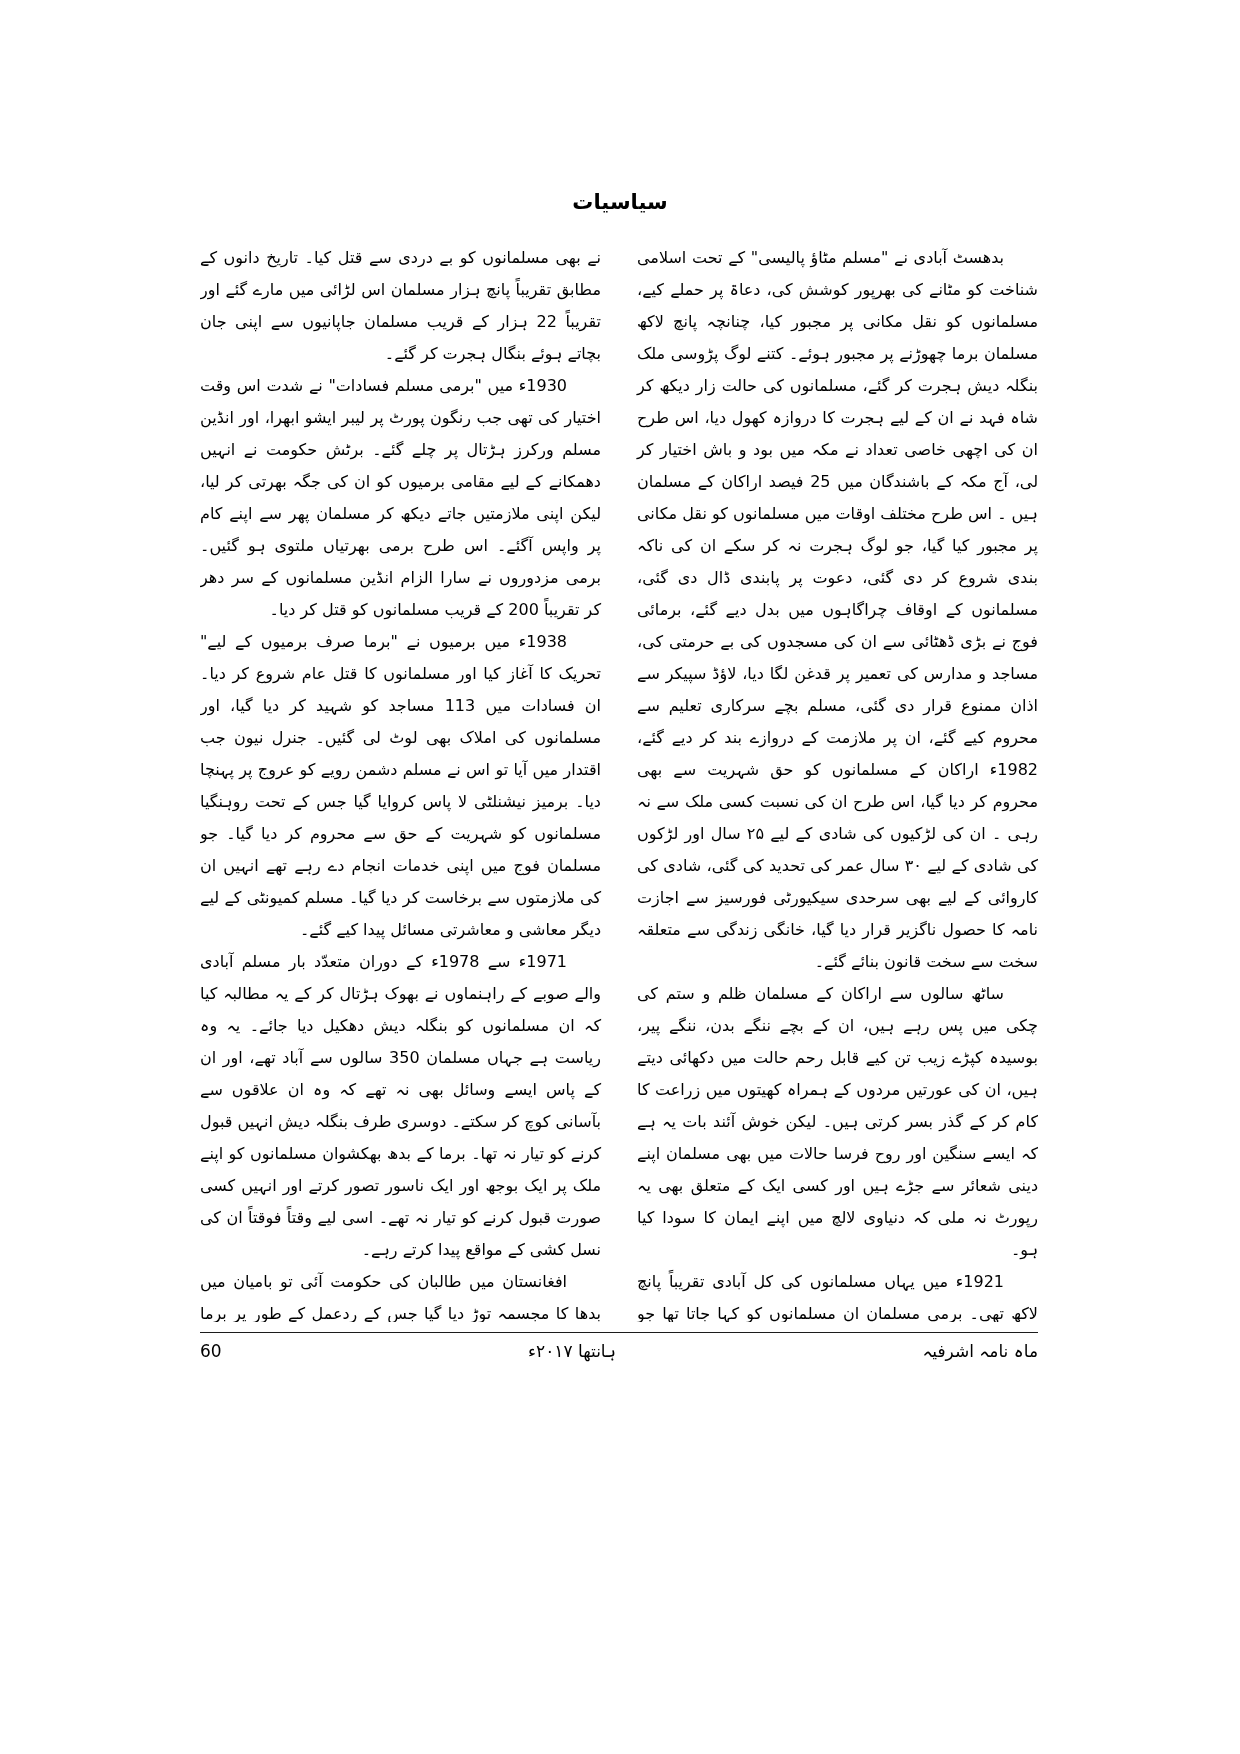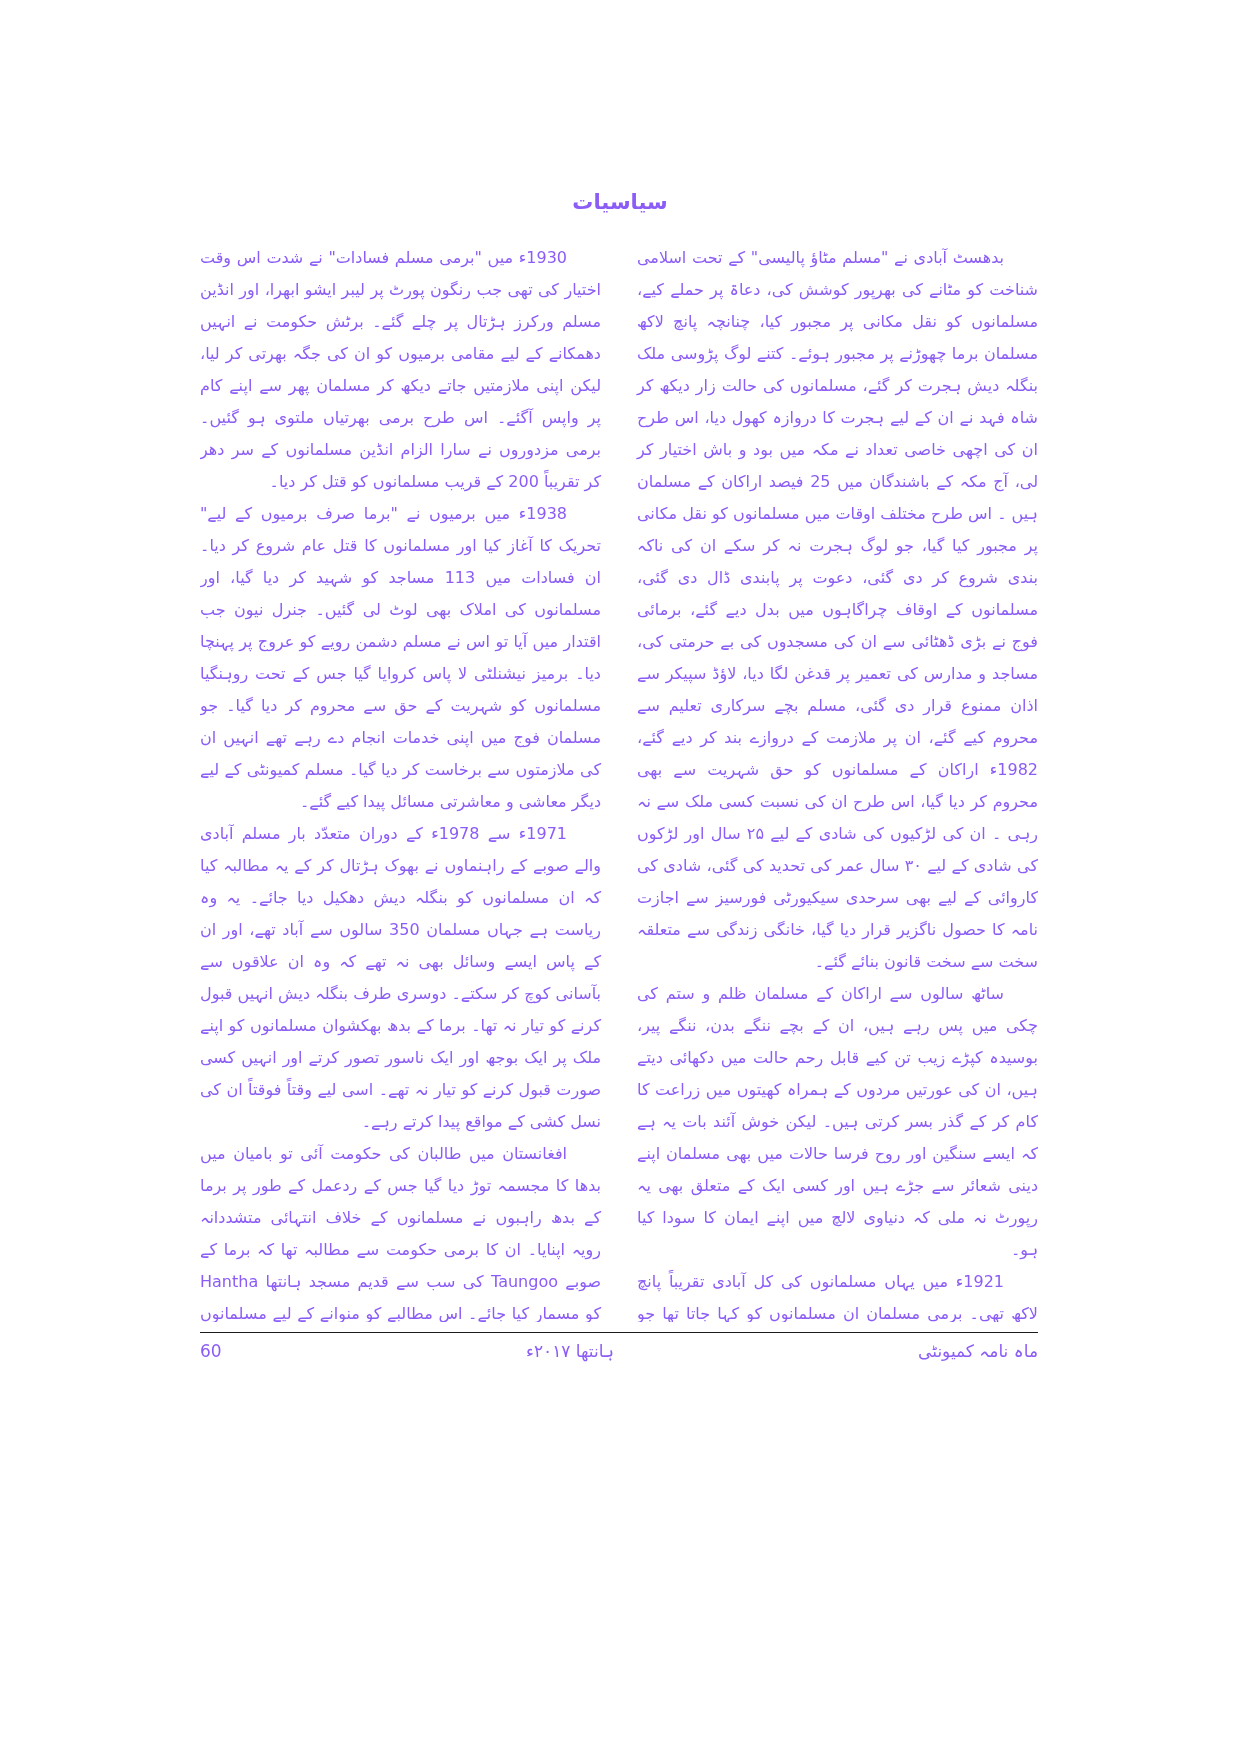--- a/index.html
+++ b/index.html
@@ -3,21 +3,21 @@
 <meta charset="utf-8">
 <style>
   * { margin: 0; padding: 0; box-sizing: border-box; }
   html, body { background: #ffffff; }
   .page {
     position: relative;
     width: 1088px;
     height: 1754px;
     margin: 0 auto;
     background: #ffffff;
-    color: #8b5cf6;
+    color: #000000;
     font-family: "DejaVu Sans", sans-serif;
     overflow: hidden;
   }
   .page-title {
     position: absolute;
     top: 190px;
     left: 0;
     right: 0;
     text-align: center;
     font-size: 21px;
@@ -71,27 +71,28 @@
 
   <div class="columns">
 
     <div class="col">
       <p>بدھسٹ آبادی نے "مسلم مٹاؤ پالیسی" کے تحت اسلامی شناخت کو مٹانے کی بھرپور کوشش کی، دعاۃ پر حملے کیے، مسلمانوں کو نقل مکانی پر مجبور کیا، چنانچہ پانچ لاکھ مسلمان برما چھوڑنے پر مجبور ہوئے۔ کتنے لوگ پڑوسی ملک بنگلہ دیش ہجرت کر گئے، مسلمانوں کی حالت زار دیکھ کر شاہ فہد نے ان کے لیے ہجرت کا دروازہ کھول دیا، اس طرح ان کی اچھی خاصی تعداد نے مکہ میں بود و باش اختیار کر لی، آج مکہ کے باشندگان میں 25 فیصد اراکان کے مسلمان ہیں ۔ اس طرح مختلف اوقات میں مسلمانوں کو نقل مکانی پر مجبور کیا گیا، جو لوگ ہجرت نہ کر سکے ان کی ناکہ بندی شروع کر دی گئی، دعوت پر پابندی ڈال دی گئی، مسلمانوں کے اوقاف چراگاہوں میں بدل دیے گئے، برمائی فوج نے بڑی ڈھٹائی سے ان کی مسجدوں کی بے حرمتی کی، مساجد و مدارس کی تعمیر پر قدغن لگا دیا، لاؤڈ سپیکر سے اذان ممنوع قرار دی گئی، مسلم بچے سرکاری تعلیم سے محروم کیے گئے، ان پر ملازمت کے دروازے بند کر دیے گئے، 1982ء اراکان کے مسلمانوں کو حق شہریت سے بھی محروم کر دیا گیا، اس طرح ان کی نسبت کسی ملک سے نہ رہی ۔ ان کی لڑکیوں کی شادی کے لیے ۲۵ سال اور لڑکوں کی شادی کے لیے ۳۰ سال عمر کی تحدید کی گئی، شادی کی کاروائی کے لیے بھی سرحدی سیکیورٹی فورسیز سے اجازت نامہ کا حصول ناگزیر قرار دیا گیا، خانگی زندگی سے متعلقہ سخت سے سخت قانون بنائے گئے۔</p>
       <p>ساٹھ سالوں سے اراکان کے مسلمان ظلم و ستم کی چکی میں پس رہے ہیں، ان کے بچے ننگے بدن، ننگے پیر، بوسیدہ کپڑے زیب تن کیے قابل رحم حالت میں دکھائی دیتے ہیں، ان کی عورتیں مردوں کے ہمراہ کھیتوں میں زراعت کا کام کر کے گذر بسر کرتی ہیں۔ لیکن خوش آئند بات یہ ہے کہ ایسے سنگین اور روح فرسا حالات میں بھی مسلمان اپنے دینی شعائر سے جڑے ہیں اور کسی ایک کے متعلق بھی یہ رپورٹ نہ ملی کہ دنیاوی لالچ میں اپنے ایمان کا سودا کیا ہو۔</p>
       <p>1921ء میں یہاں مسلمانوں کی کل آبادی تقریباً پانچ لاکھ تھی۔ برمی مسلمان ان مسلمانوں کو کہا جاتا تھا جو مغلیہ دور سے یہاں آباد تھے، بعد میں آباد ہونے والے مسلمانوں کو "روہنگیا" کا نام دیا جانے لگا۔ برمی مسلمانوں، انڈین مسلمانوں اور انڈین ہندووں کو یہاں برٹش دور میں "کالا" کا نام دیا گیا۔ دوسری عالمی جنگ میں جاپان نے برما پر چڑھائی کی تو اس دوران برٹش فورسز نے مقامی مسلمانوں کو جاپانیوں کے مقابلے کے لیے مسلح کیا۔ اس طرح مقامی نیشنلسٹ جو برطانوی سامراج کے خلاف تھے، وہ ان مسلح مسلمانوں کے خلاف اٹھ کھڑے ہوئے۔ اور دوسری طرف جاپانی فوجیوں</p>
     </div>
 
     <div class="col">
+      <p class="no-indent">نے بھی مسلمانوں کو بے دردی سے قتل کیا۔ تاریخ دانوں کے مطابق تقریباً پانچ ہزار مسلمان اس لڑائی میں مارے گئے اور تقریباً 22 ہزار کے قریب مسلمان جاپانیوں سے اپنی جان بچاتے ہوئے بنگال ہجرت کر گئے۔</p>
       <p>1930ء میں "برمی مسلم فسادات" نے شدت اس وقت اختیار کی تھی جب رنگون پورٹ پر لیبر ایشو ابھرا، اور انڈین مسلم ورکرز ہڑتال پر چلے گئے۔ برٹش حکومت نے انہیں دھمکانے کے لیے مقامی برمیوں کو ان کی جگہ بھرتی کر لیا، لیکن اپنی ملازمتیں جاتے دیکھ کر مسلمان پھر سے اپنے کام پر واپس آگئے۔ اس طرح برمی بھرتیاں ملتوی ہو گئیں۔ برمی مزدوروں نے سارا الزام انڈین مسلمانوں کے سر دھر کر تقریباً 200 کے قریب مسلمانوں کو قتل کر دیا۔</p>
       <p>1938ء میں برمیوں نے "برما صرف برمیوں کے لیے" تحریک کا آغاز کیا اور مسلمانوں کا قتل عام شروع کر دیا۔ ان فسادات میں 113 مساجد کو شہید کر دیا گیا، اور مسلمانوں کی املاک بھی لوٹ لی گئیں۔ جنرل نیون جب اقتدار میں آیا تو اس نے مسلم دشمن رویے کو عروج پر پہنچا دیا۔ برمیز نیشنلٹی لا پاس کروایا گیا جس کے تحت روہنگیا مسلمانوں کو شہریت کے حق سے محروم کر دیا گیا۔ جو مسلمان فوج میں اپنی خدمات انجام دے رہے تھے انہیں ان کی ملازمتوں سے برخاست کر دیا گیا۔ مسلم کمیونٹی کے لیے دیگر معاشی و معاشرتی مسائل پیدا کیے گئے۔</p>
       <p>1971ء سے 1978ء کے دوران متعدّد بار مسلم آبادی والے صوبے کے راہنماوں نے بھوک ہڑتال کر کے یہ مطالبہ کیا کہ ان مسلمانوں کو بنگلہ دیش دھکیل دیا جائے۔ یہ وہ ریاست ہے جہاں مسلمان 350 سالوں سے آباد تھے، اور ان کے پاس ایسے وسائل بھی نہ تھے کہ وہ ان علاقوں سے بآسانی کوچ کر سکتے۔ دوسری طرف بنگلہ دیش انہیں قبول کرنے کو تیار نہ تھا۔ برما کے بدھ بھکشوان مسلمانوں کو اپنے ملک پر ایک بوجھ اور ایک ناسور تصور کرتے اور انہیں کسی صورت قبول کرنے کو تیار نہ تھے۔ اسی لیے وقتاً فوقتاً ان کی نسل کشی کے مواقع پیدا کرتے رہے۔</p>
       <p>افغانستان میں طالبان کی حکومت آئی تو بامیان میں بدھا کا مجسمہ توڑ دیا گیا جس کے ردعمل کے طور پر برما کے بدھ راہبوں نے مسلمانوں کے خلاف انتہائی متشددانہ رویہ اپنایا۔ ان کا برمی حکومت سے مطالبہ تھا کہ برما کے صوبے Taungoo کی سب سے قدیم مسجد ہانتھا Hantha کو مسمار کیا جائے۔ اس مطالبے کو منوانے کے لیے مسلمانوں کا قتل عام کیا گیا اور ان کی املاک کو نذر آتش کر کے حکومت پر دباؤ ڈالا گیا۔ بالآخر اس مسجد پر بلڈوزر پھیر دیا گیا۔</p>
     </div>
 
   </div>
 
   <div class="page-footer">
-    <span>ماہ نامہ کمیونٹی</span>
+    <span>ماہ نامہ اشرفیہ</span>
     <span>ہانتھا ۲۰۱۷ء</span>
     <span>60</span>
   </div>
 
 </div>
 
 </body></html>

